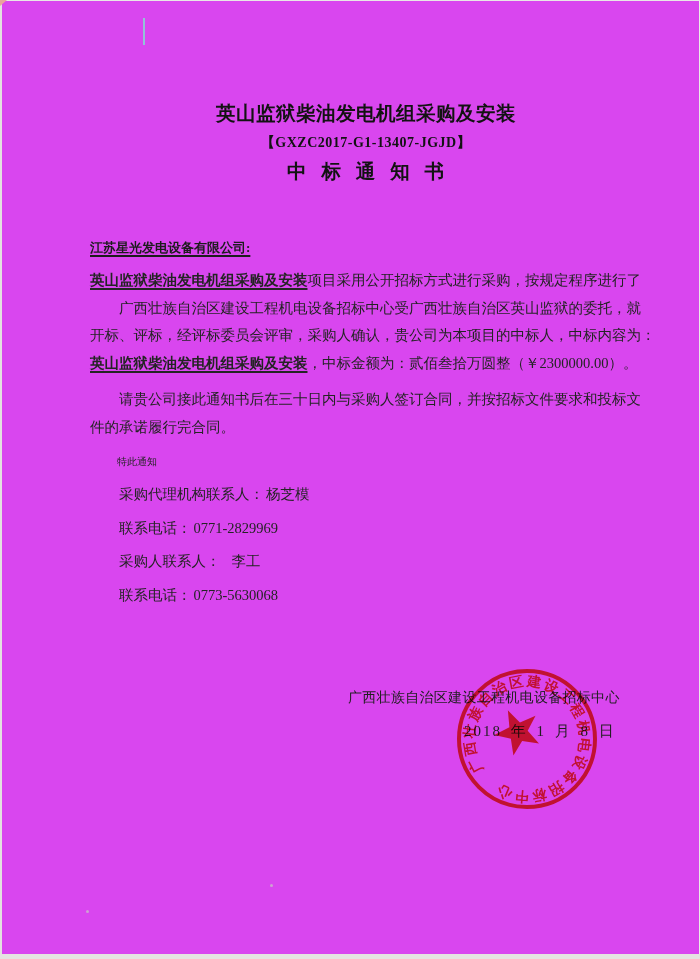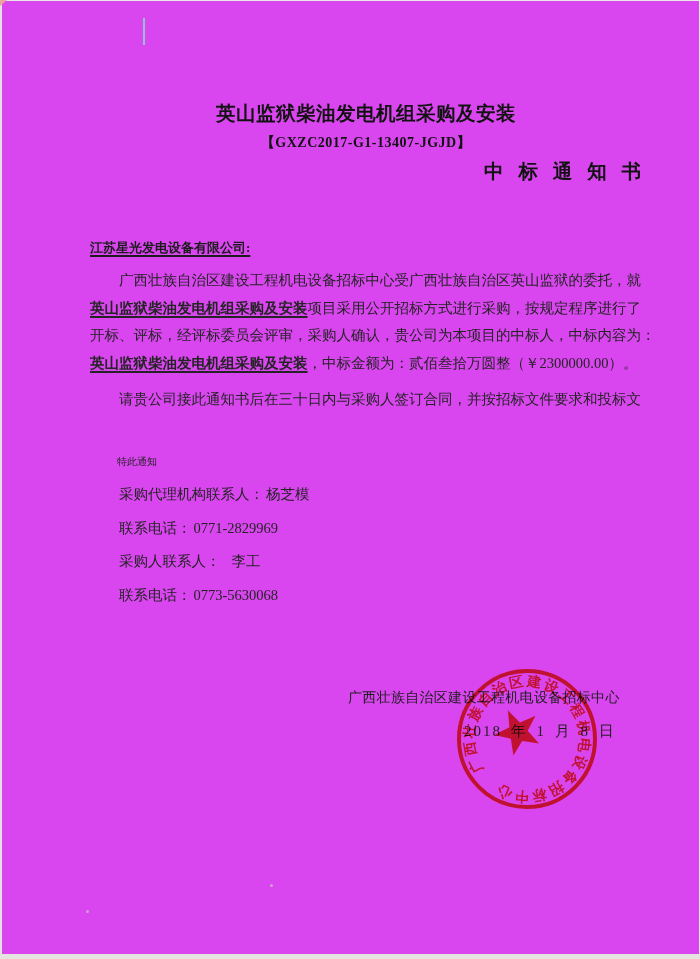--- a/index.html
+++ b/index.html
@@ -10,21 +10,21 @@
     overflow:hidden;
     font-family:"Liberation Serif","DejaVu Serif",serif;
     color:#262626;
     box-shadow:inset 0 1px 0 #e9e8e6, inset 2px 0 0 #e3e2df, inset -1px 0 0 #eceae8;
   }
   
   .title-block{position:absolute;top:99px;left:90px;width:552px;text-align:center;color:#121212;}
   .t-line{line-height:29px;font-weight:bold;}
   .t1{font-size:19.5px;letter-spacing:0.5px;}
   .t2{font-size:14px;letter-spacing:0.5px;}
-  .t3{font-size:19.5px;word-spacing:8px;letter-spacing:1px;text-align:right;}
+  .t3{font-size:19.5px;word-spacing:8px;letter-spacing:1px;}
   
   .addressee{
     position:absolute;top:239px;left:90px;
     font-size:13px;font-weight:bold;color:#1c1c1c;
     text-decoration:underline;text-underline-offset:3px;text-decoration-thickness:1.5px;
   }
   .para{position:absolute;left:90px;width:556px;font-size:14.5px;line-height:27.5px;color:#242424;}
   .para1{top:267px;}
   .para2{top:386px;}
   .line{white-space:nowrap;}
@@ -57,28 +57,29 @@
 
   <div class="title-block">
     <div class="t-line t1">英山监狱柴油发电机组采购及安装</div>
     <div class="t-line t2">【GXZC2017-G1-13407-JGJD】</div>
     <div class="t-line t3">中 标 通 知 书</div>
   </div>
 
   <div class="addressee">江苏星光发电设备有限公司:</div>
 
   <div class="para para1">
+    <div class="line"><span class="emph">英山监狱柴油发电机组采购及安装</span><span>项目采用公开招标方式进行采购，按规定程序进行了</span></div>
     <div class="line indent">广西壮族自治区建设工程机电设备招标中心受广西壮族自治区英山监狱的委托，就</div>
-    <div class="line"><span class="emph">英山监狱柴油发电机组采购及安装</span><span>项目采用公开招标方式进行采购，按规定程序进行了</span></div>
     <div class="line">开标、评标，经评标委员会评审，采购人确认，贵公司为本项目的中标人，中标内容为：</div>
     <div class="line"><span class="emph">英山监狱柴油发电机组采购及安装</span><span>，中标金额为：</span><span class="bold">贰佰叁拾万圆整（￥2300000.00）</span><span>。</span></div>
   </div>
 
   <div class="para para2">
     <div class="line indent">请贵公司接此通知书后在三十日内与采购人签订合同，并按招标文件要求和投标文</div>
+    <div class="line">件的承诺履行完合同。</div>
   </div>
 
   <div class="notice">特此通知</div>
 
   <div class="contacts">
     <div class="contact-line"><span>采购代理机构联系人：</span><span class="cv">杨芝模</span></div>
     <div class="contact-line"><span>联系电话：</span><span class="cv">0771-2829969</span></div>
     <div class="contact-line"><span>采购人联系人：</span><span class="cv cv-gap">李工</span></div>
     <div class="contact-line"><span>联系电话：</span><span class="cv">0773-5630068</span></div>
   </div>

